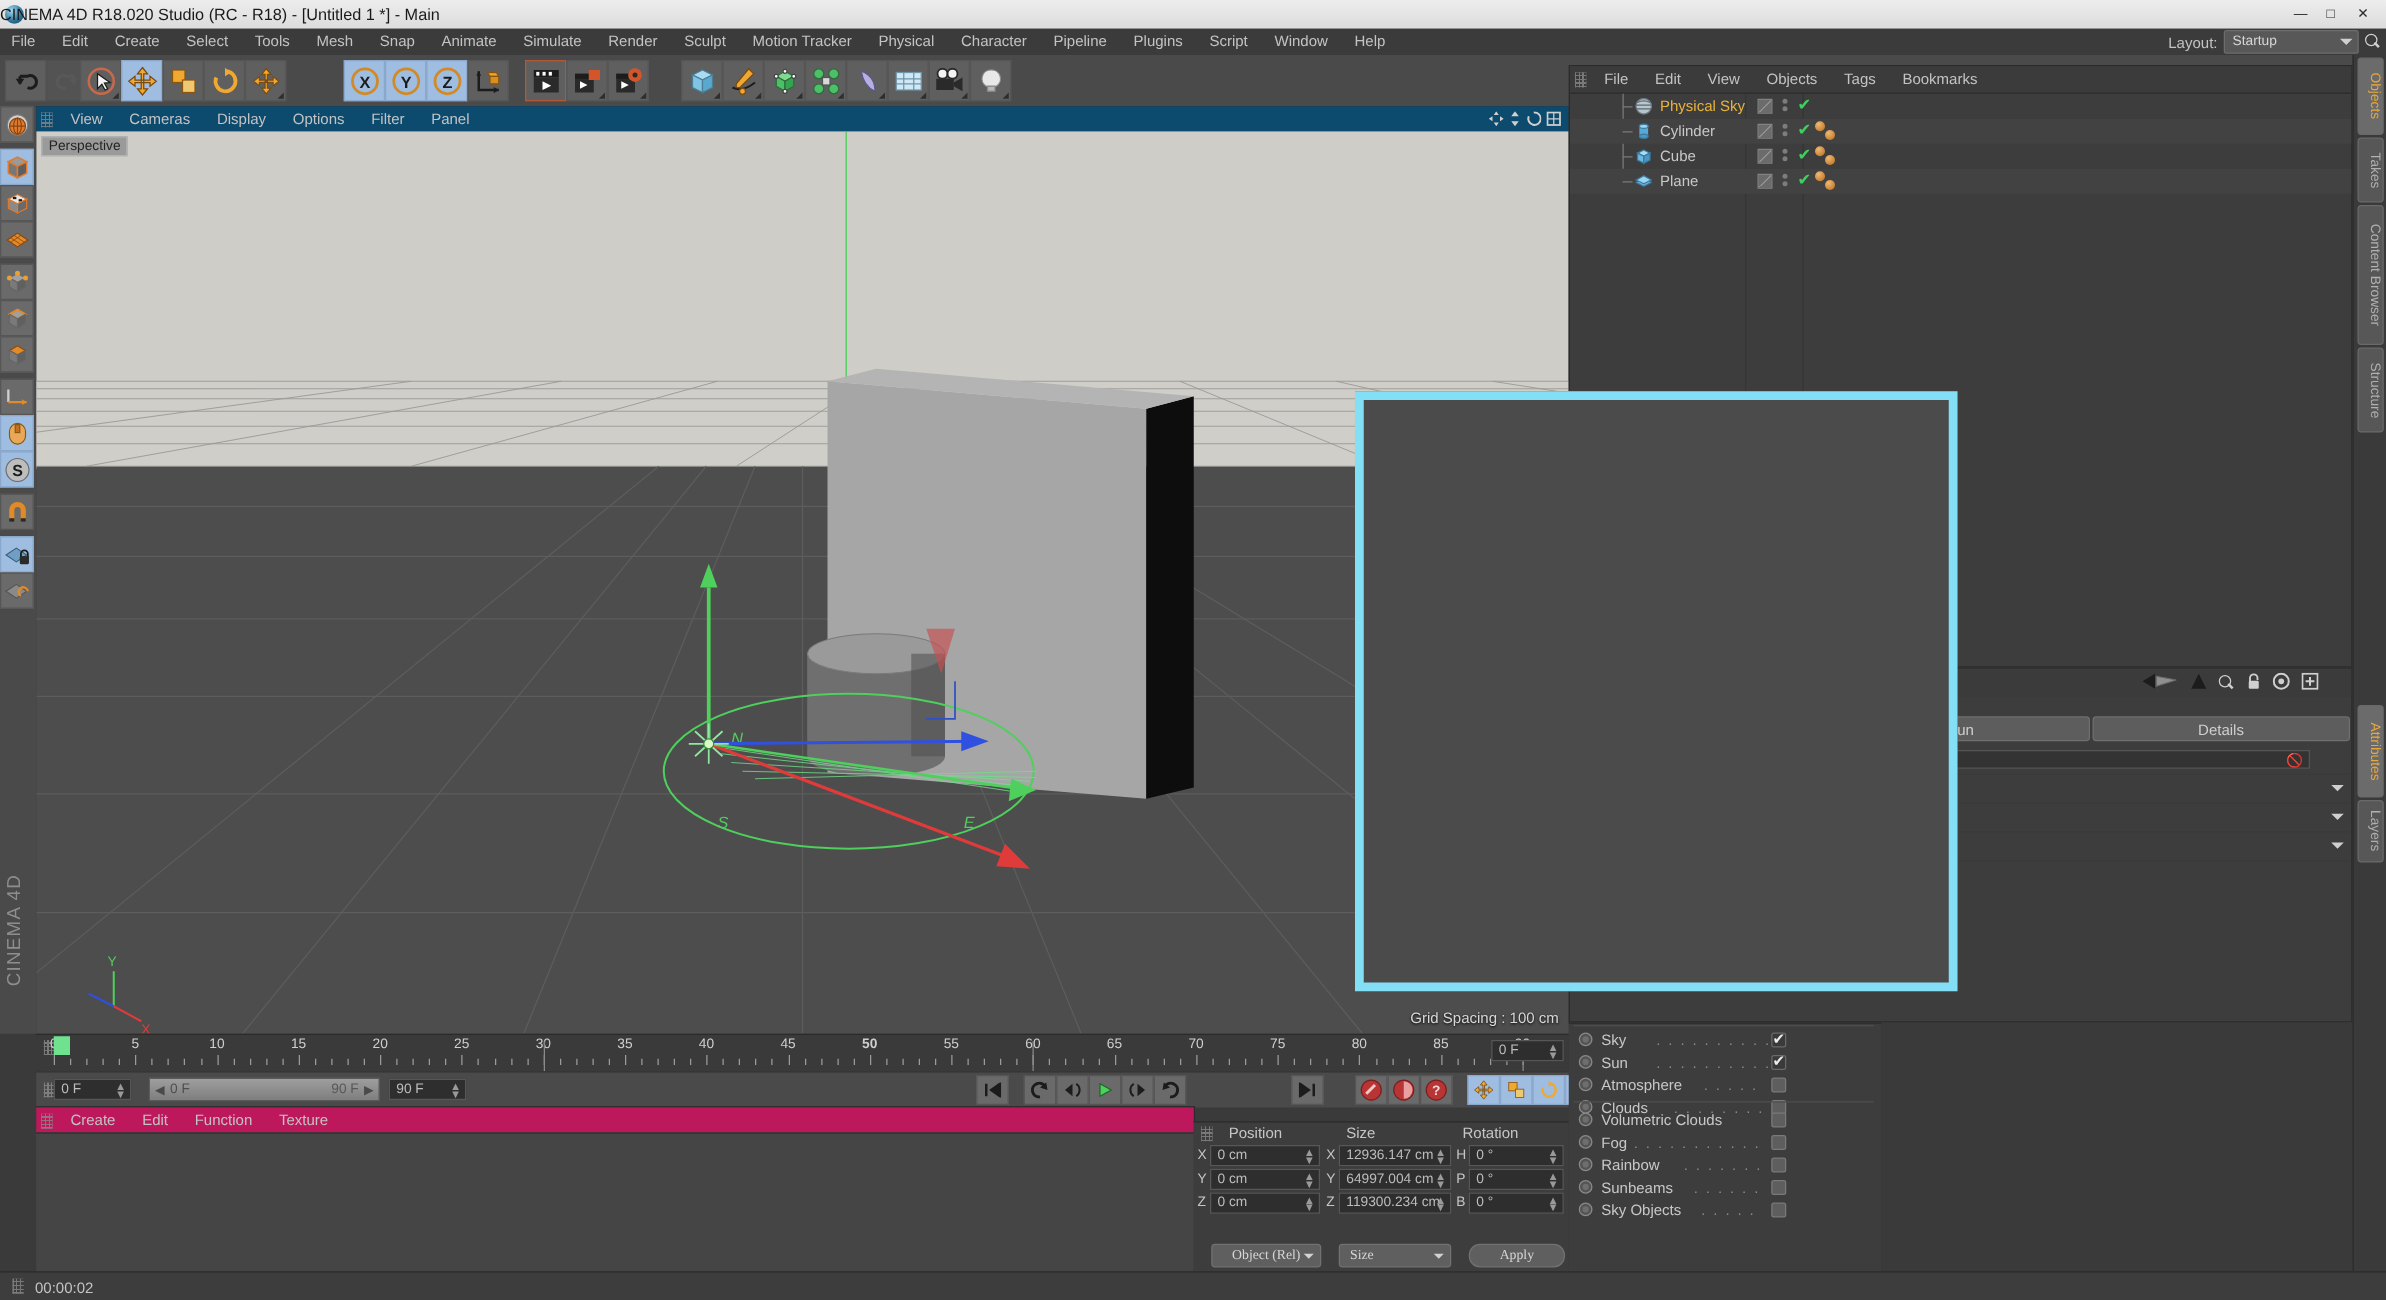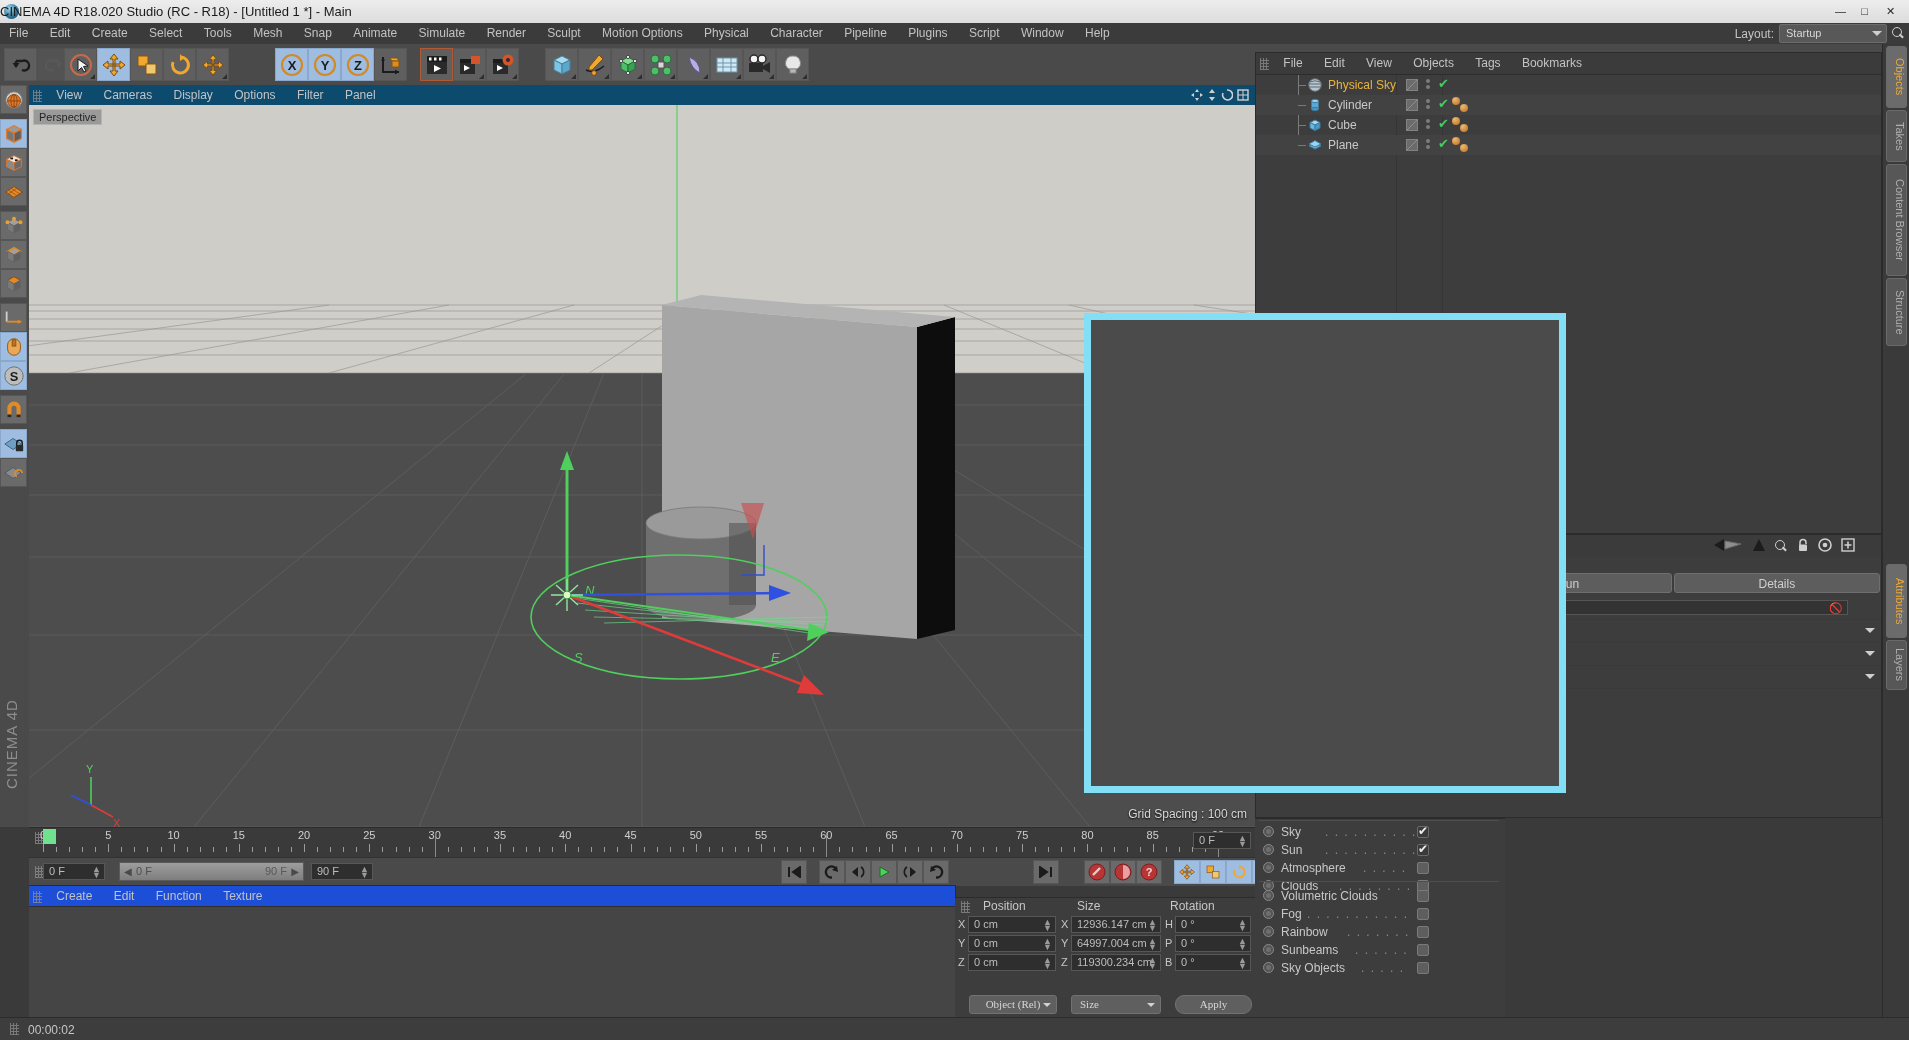--- a/index.html
+++ b/index.html
@@ -59,21 +59,21 @@
   #playbar{left:29px;top:857px;width:1226px;height:28px;background:#4a4a4a;border-top:1px solid #323232;}
   .pbtn{width:26px;height:24px;background:#6a6a6a;border:1px solid #565656;box-sizing:border-box;display:flex;align-items:center;justify-content:center;}
   .pbtn.on{background:#9fbde0;border-color:#8aa8cc;}
   #scrubtrack{position:absolute;left:90px;top:4px;width:185px;height:19px;
     background:linear-gradient(#9e9e9e,#7e7e7e);border:1px solid #5a5a5a;box-sizing:border-box;}
   #scrub-left{position:absolute;left:4px;top:3px;color:#4a4a4a;font-size:10px;}
   #scrub-lbl{position:absolute;left:16px;top:2px;color:#4f4f4f;font-size:11px;}
   #scrub-right{position:absolute;right:16px;top:2px;color:#585858;font-size:11px;}
   
   #matmgr{left:29px;top:885px;width:926px;height:132px;background:#3a3a3a;border-top:1px solid #2b2b2b;border-right:1px solid #2b2b2b;}
-  #matmgr .bar{height:20px;background:#1d4ed8;}
+  #matmgr .bar{height:20px;background:#be185d;}
   #matmgr .bar .mi{display:inline-block;padding:0 9px;height:20px;line-height:20px;font-size:12px;color:#c3c3c3;}
   #matmgr .body{height:111px;background:#454545;border-top:1px solid #2f2f2f;}
   
   #coord{left:955px;top:897px;width:300px;height:120px;background:#3d3d3d;border-top:1px solid #2b2b2b;}
   #coord .hdr{height:17px;position:relative;}
   #coord .hdr span{position:absolute;top:1px;font-size:12px;color:#c6c6c6;}
   .crow{height:19px;position:relative;}
   .crow .ax{position:absolute;font-size:11px;color:#c6c6c6;top:3px;}
   .crow .numfield{position:absolute;top:1px;}
   #coord .foot{position:absolute;left:0;bottom:4px;width:300px;height:19px;font-family:Liberation Serif, serif;}
@@ -153,21 +153,21 @@
   <span class="mi">Edit</span>
   <span class="mi">Create</span>
   <span class="mi">Select</span>
   <span class="mi">Tools</span>
   <span class="mi">Mesh</span>
   <span class="mi">Snap</span>
   <span class="mi">Animate</span>
   <span class="mi">Simulate</span>
   <span class="mi">Render</span>
   <span class="mi">Sculpt</span>
-  <span class="mi">Motion Options</span>
+  <span class="mi">Motion Tracker</span>
   <span class="mi">Physical</span>
   <span class="mi">Character</span>
   <span class="mi">Pipeline</span>
   <span class="mi">Plugins</span>
   <span class="mi">Script</span>
   <span class="mi">Window</span>
   <span class="mi">Help</span>
   <div id="layout-box">
     <span class="lbl">Layout:</span>
     <div id="layout-sel">
@@ -717,21 +717,21 @@
       <div class="lbl" style="left: 0px;">0</div>
       <div class="lbl" style="left: 65.2778px;">5</div>
       <div class="lbl" style="left: 130.556px;">10</div>
       <div class="lbl" style="left: 195.833px;">15</div>
       <div class="lbl" style="left: 261.111px;">20</div>
       <div class="lbl" style="left: 326.389px;">25</div>
       <div class="lbl" style="left: 391.667px;">30</div>
       <div class="lbl" style="left: 456.944px;">35</div>
       <div class="lbl" style="left: 522.222px;">40</div>
       <div class="lbl" style="left: 587.5px;">45</div>
-      <div class="lbl" style="left: 652.778px;">50</div>
+      <div class="lbl" style="left: 652.778px; font-weight: bold;">50</div>
       <div class="lbl" style="left: 718.056px;">55</div>
       <div class="lbl" style="left: 783.333px;">60</div>
       <div class="lbl" style="left: 848.611px;">65</div>
       <div class="lbl" style="left: 913.889px;">70</div>
       <div class="lbl" style="left: 979.167px;">75</div>
       <div class="lbl" style="left: 1044.44px;">80</div>
       <div class="lbl" style="left: 1109.72px;">85</div>
       <div class="lbl" style="left: 1175px;">90</div>
       <div class="tick" style="left: 391.667px; height: 24px; bottom: 0px; background: rgb(138, 138, 138);"></div>
       <div class="tick" style="left: 783.333px; height: 24px; bottom: 0px; background: rgb(138, 138, 138);"></div>

